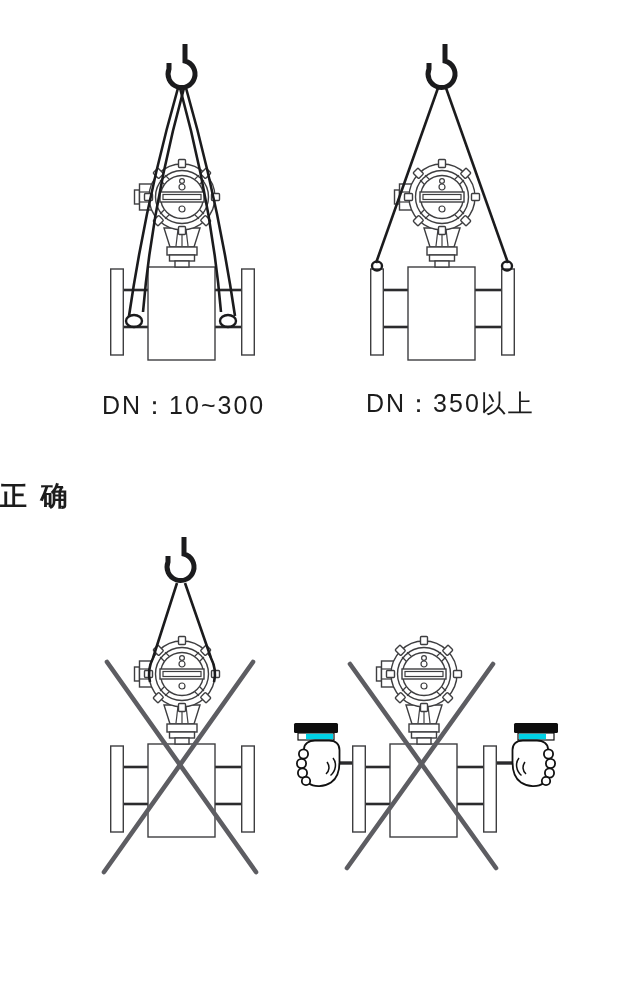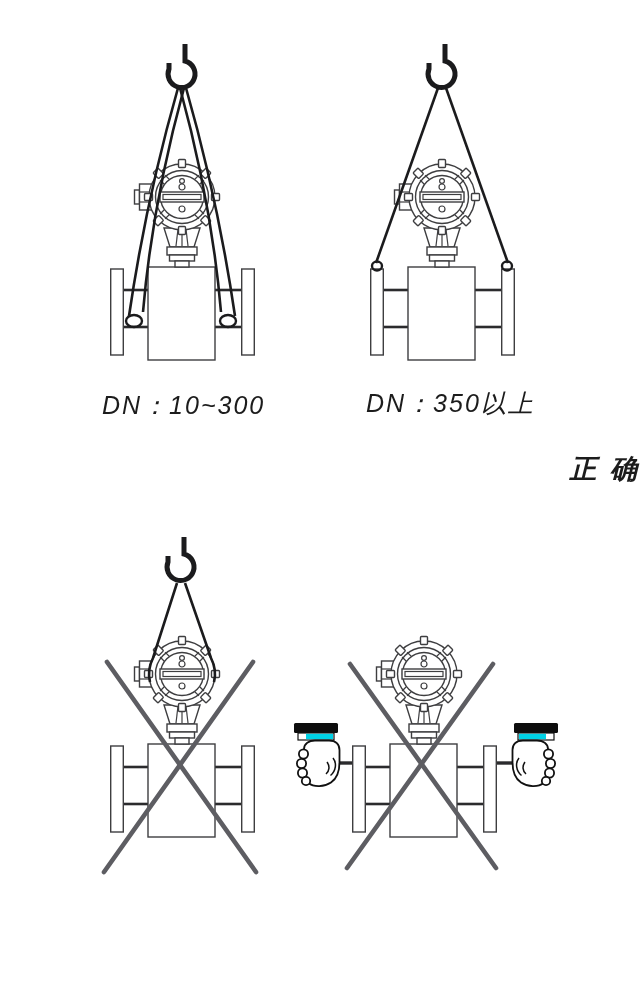--- a/index.html
+++ b/index.html
@@ -1,32 +1,31 @@
 <!DOCTYPE html>
 <html style="--background: #ffffff; --outline: #3e3e40; --pipe: #2b2b2d; --rigging: #1b1b1d; --cross: #5d5d62; --cuff: #0d0d0d; --cuff-stripe: #00d2e6; --text: #1c1c1c;"><head>
 <meta charset="utf-8">
 <style>
   html,body{margin:0;padding:0;background:#fff;}
   .stage{
     position:relative;width:640px;height:1000px;
     background:var(--background,#fff);overflow:hidden;
     font-family:"Liberation Sans","DejaVu Sans",sans-serif;
-    font-style:italic;
   }
   .stage svg{position:absolute;left:0;top:0;}
   .caption{
     position:absolute;font-size:25px;color:var(--text,#1c1c1c);
     letter-spacing:2px;white-space:nowrap;
   }
   #cap1{left:102px;top:389px;}
   #cap2{left:366px;top:387px;text-align:center;}
   .section-label{
-    position:absolute;left:0;width:640px;text-align:right;
+    position:absolute;left:0;width:640px;text-align:left;
     font-size:27px;font-weight:bold;color:var(--text,#1c1c1c);
-    letter-spacing:3px;white-space:pre;
+    letter-spacing:3px;white-space:pre;margin-top:27px;
   }
   #lbl-correct{top:451px;}
   #lbl-wrong{top:921px;}
 
   
   .ln{stroke:var(--outline,#3e3e40);stroke-width:1.4;fill:#fff;}
   .lnf{stroke:var(--outline,#3e3e40);stroke-width:1.2;fill:none;}
   .pipe{stroke:var(--pipe,#2b2b2d);stroke-width:2.6;fill:none;}
   .rig{stroke:var(--rigging,#1b1b1d);stroke-width:2.6;fill:none;}
   .rigthick{stroke:var(--rigging,#1b1b1d);stroke-width:5;fill:none;}

